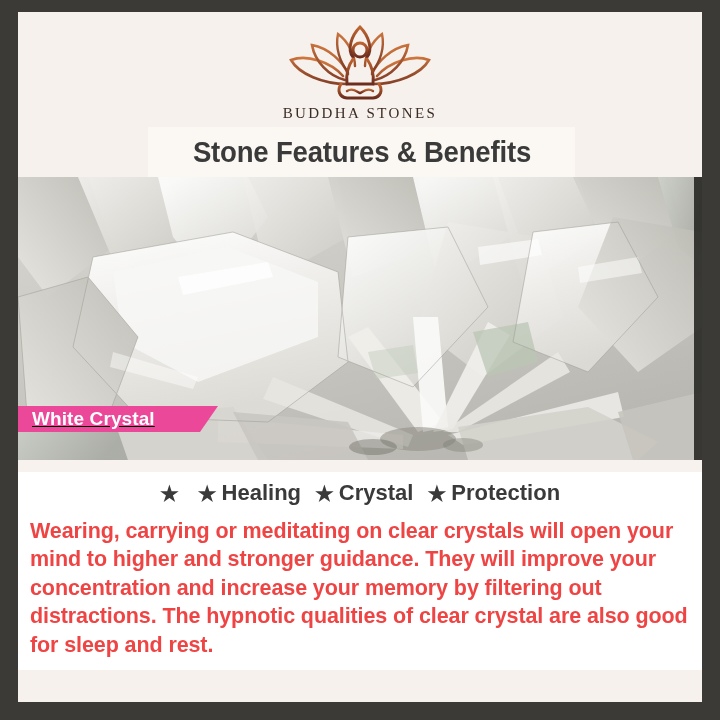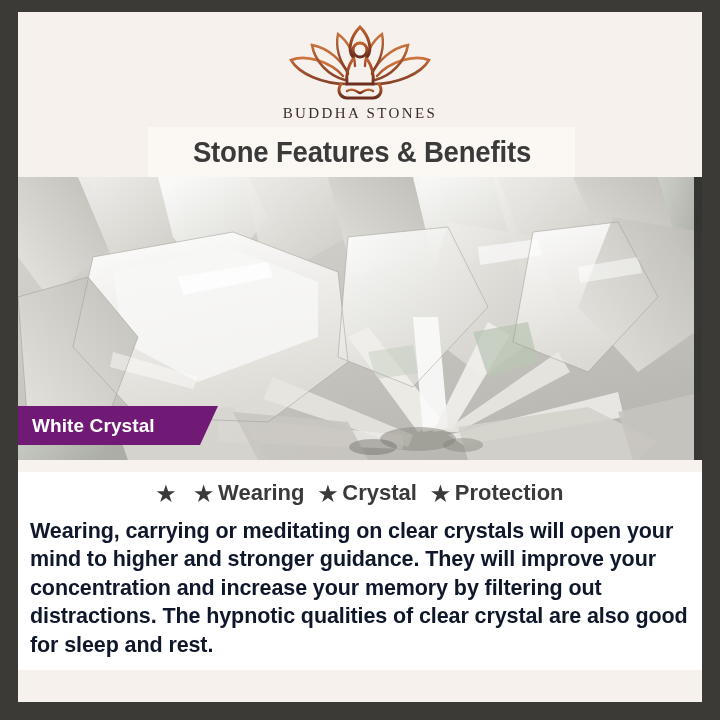--- a/index.html
+++ b/index.html
@@ -72,26 +72,27 @@
     left:0; top:165px;
     width:684px; height:283px;
     overflow:hidden;
     background:#cfcdc8;
   }
   #photo svg { display:block; width:684px; height:283px; }
   
   #name-bar {
     position:absolute;
     left:0px; top:394px;
-    width:200px; height:39px;
-    background:#701a75;
+    width:200px; height:26px;
+    background:#ec4899;
     z-index:5;
     clip-path:polygon(0 0, 100% 0, 91% 100%, 0 100%);
     display:flex;
     align-items:center;
+    text-decoration:underline;
   }
   #name-text {
     margin-left:14px;
     color:#ffffff;
     font-size:19px;
     font-weight:bold;
     letter-spacing:0.1px;
   }
   
   #divider {
@@ -129,21 +130,21 @@
     color:#3a3a3a;
     margin-right:5px;
     line-height:1;
   }
   #paragraph {
     margin:11px 12px 0 12px;
     font-family:"Liberation Sans Narrow","Liberation Sans", sans-serif;
     font-weight:bold;
     font-size:21.5px;
     line-height:1.32;
-    color:#0f172a;
+    color:#ef4444;
     text-align:left;
     letter-spacing:-0.1px;
   }
   
   #bottom-strip {
     position:absolute;
     left:0; top:658px;
     width:684px; height:32px;
     background:#f6f1ec;
   }
@@ -297,21 +298,21 @@
 
     <div id="divider"></div>
 
     <div id="body-area">
       <div id="benefits">
         <span class="benefit">
           <span class="star">★</span>
         </span>
         <span class="benefit">
           <span class="star">★</span>
-          <span>Wearing</span>
+          <span>Healing</span>
         </span>
         <span class="benefit">
           <span class="star">★</span>
           <span>Crystal</span>
         </span>
         <span class="benefit">
           <span class="star">★</span>
           <span>Protection</span>
         </span>
       </div>

